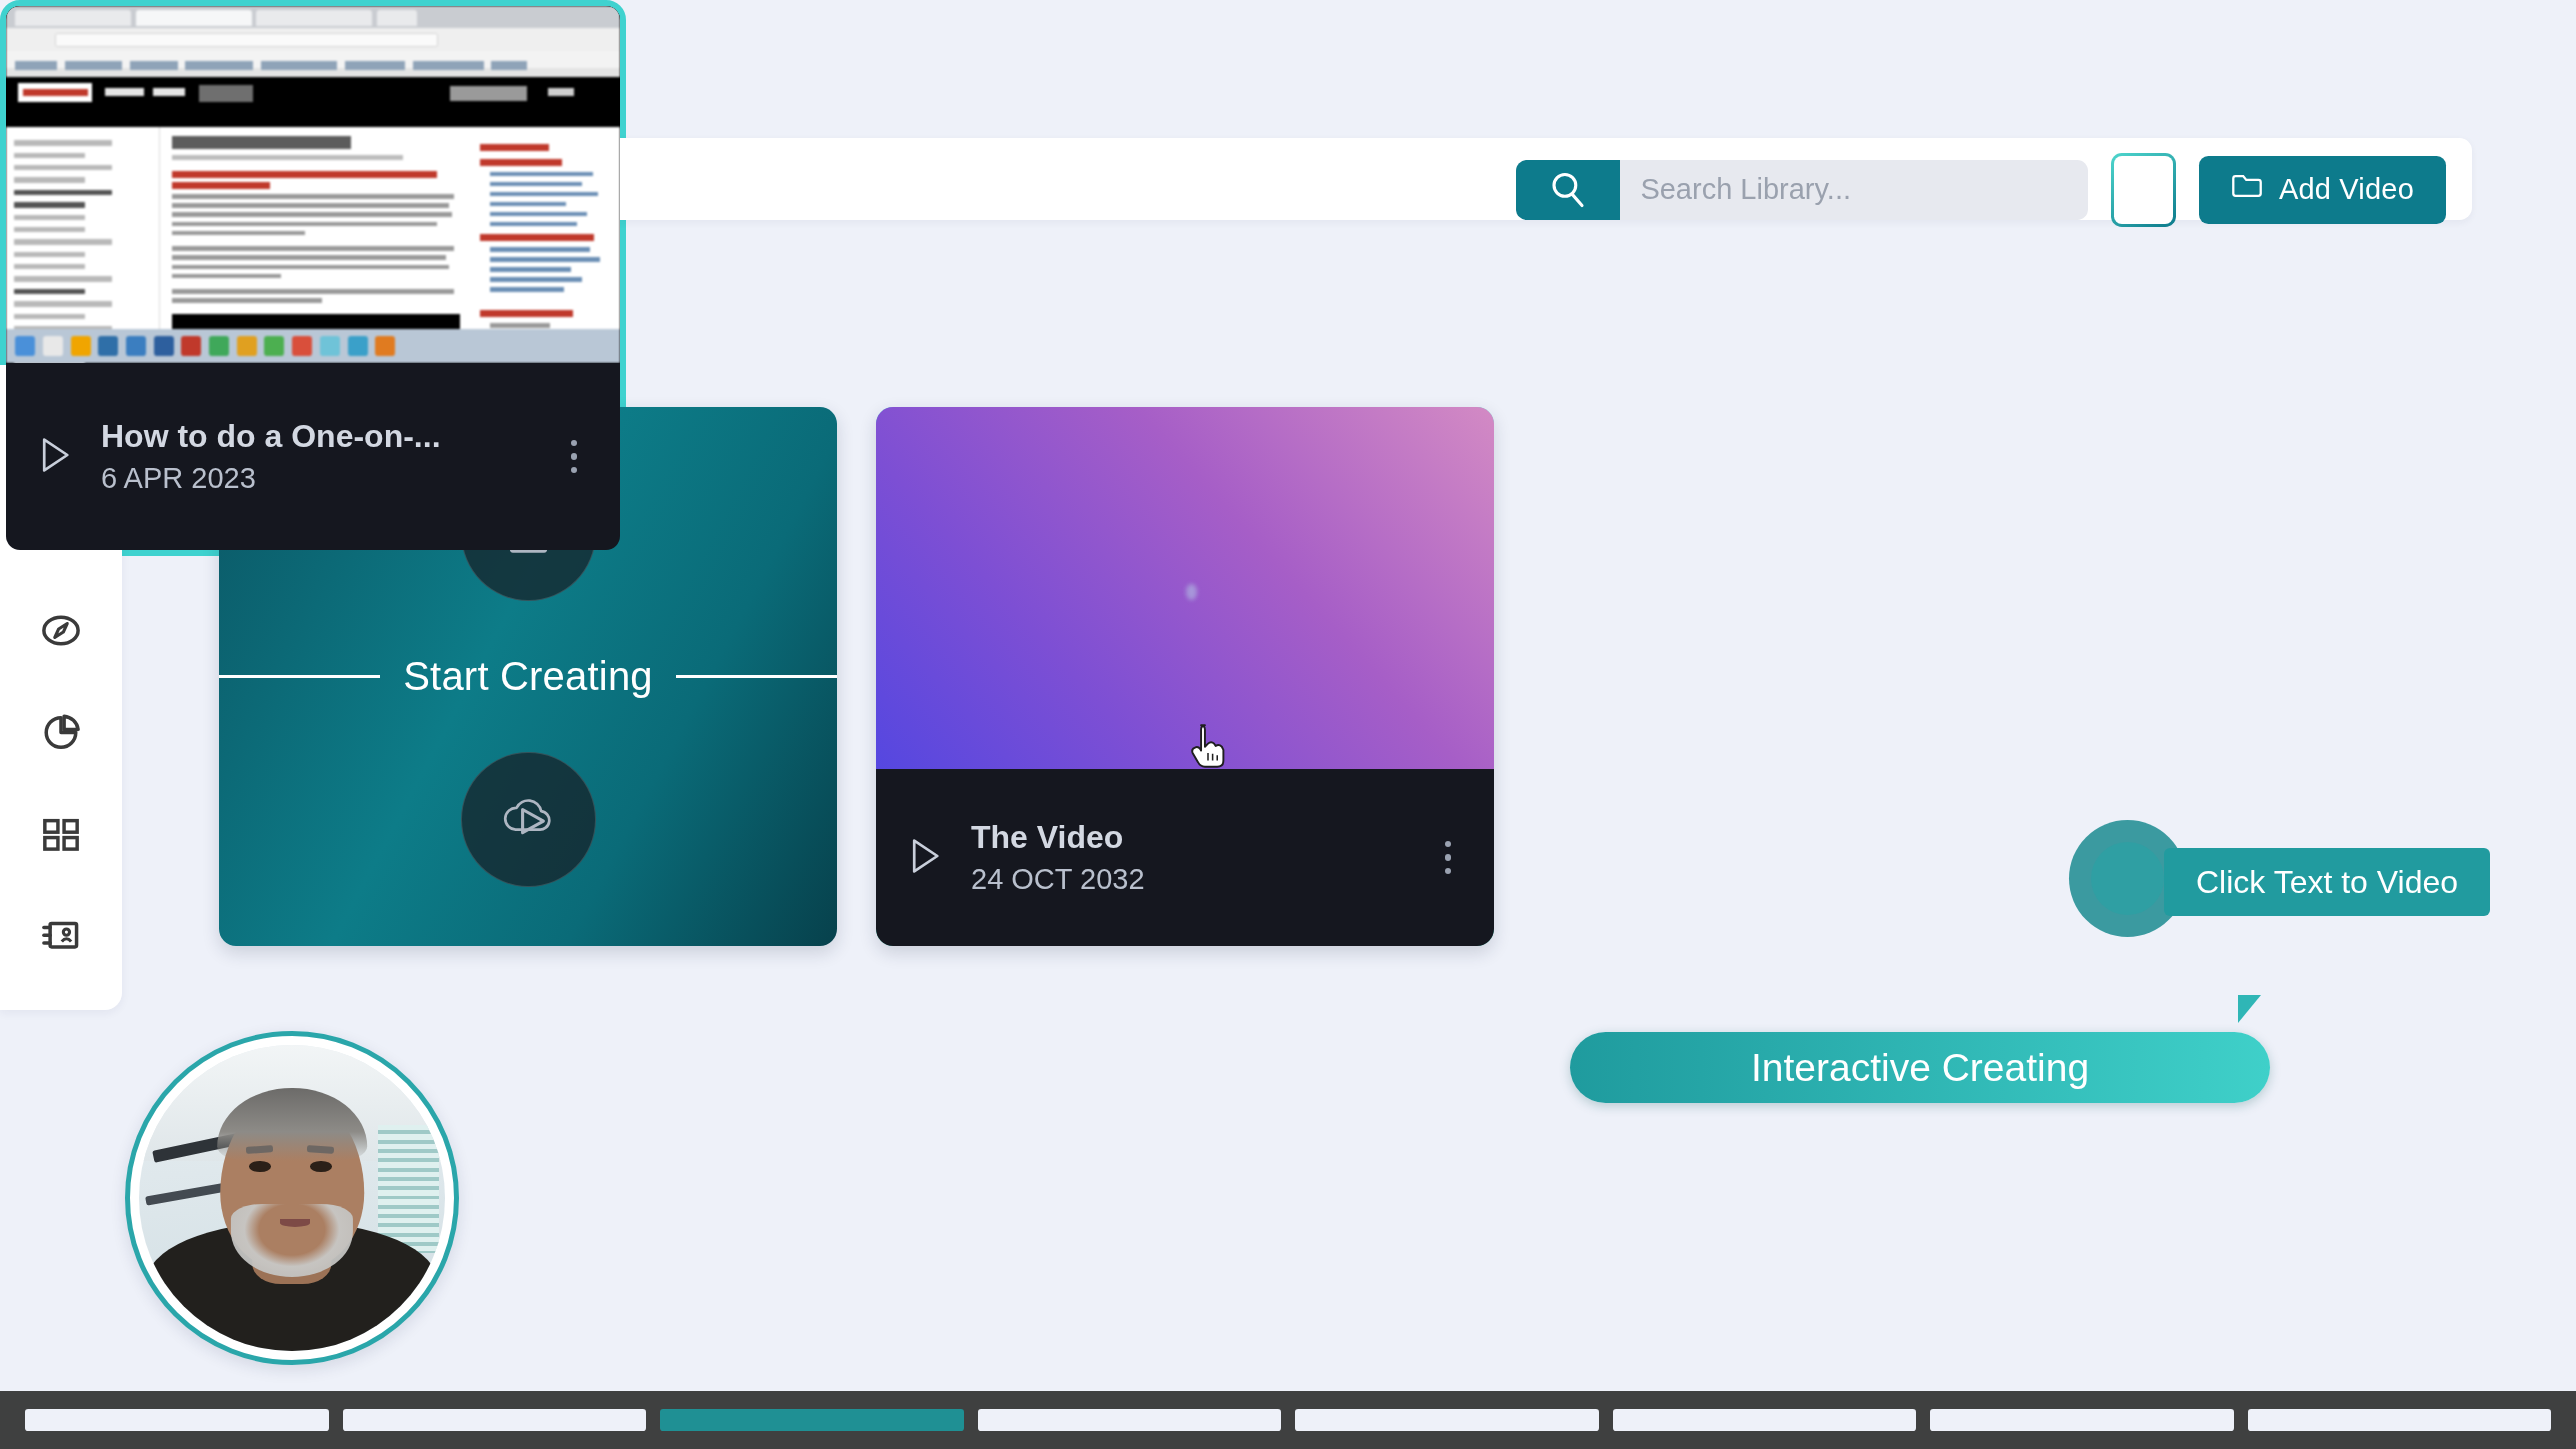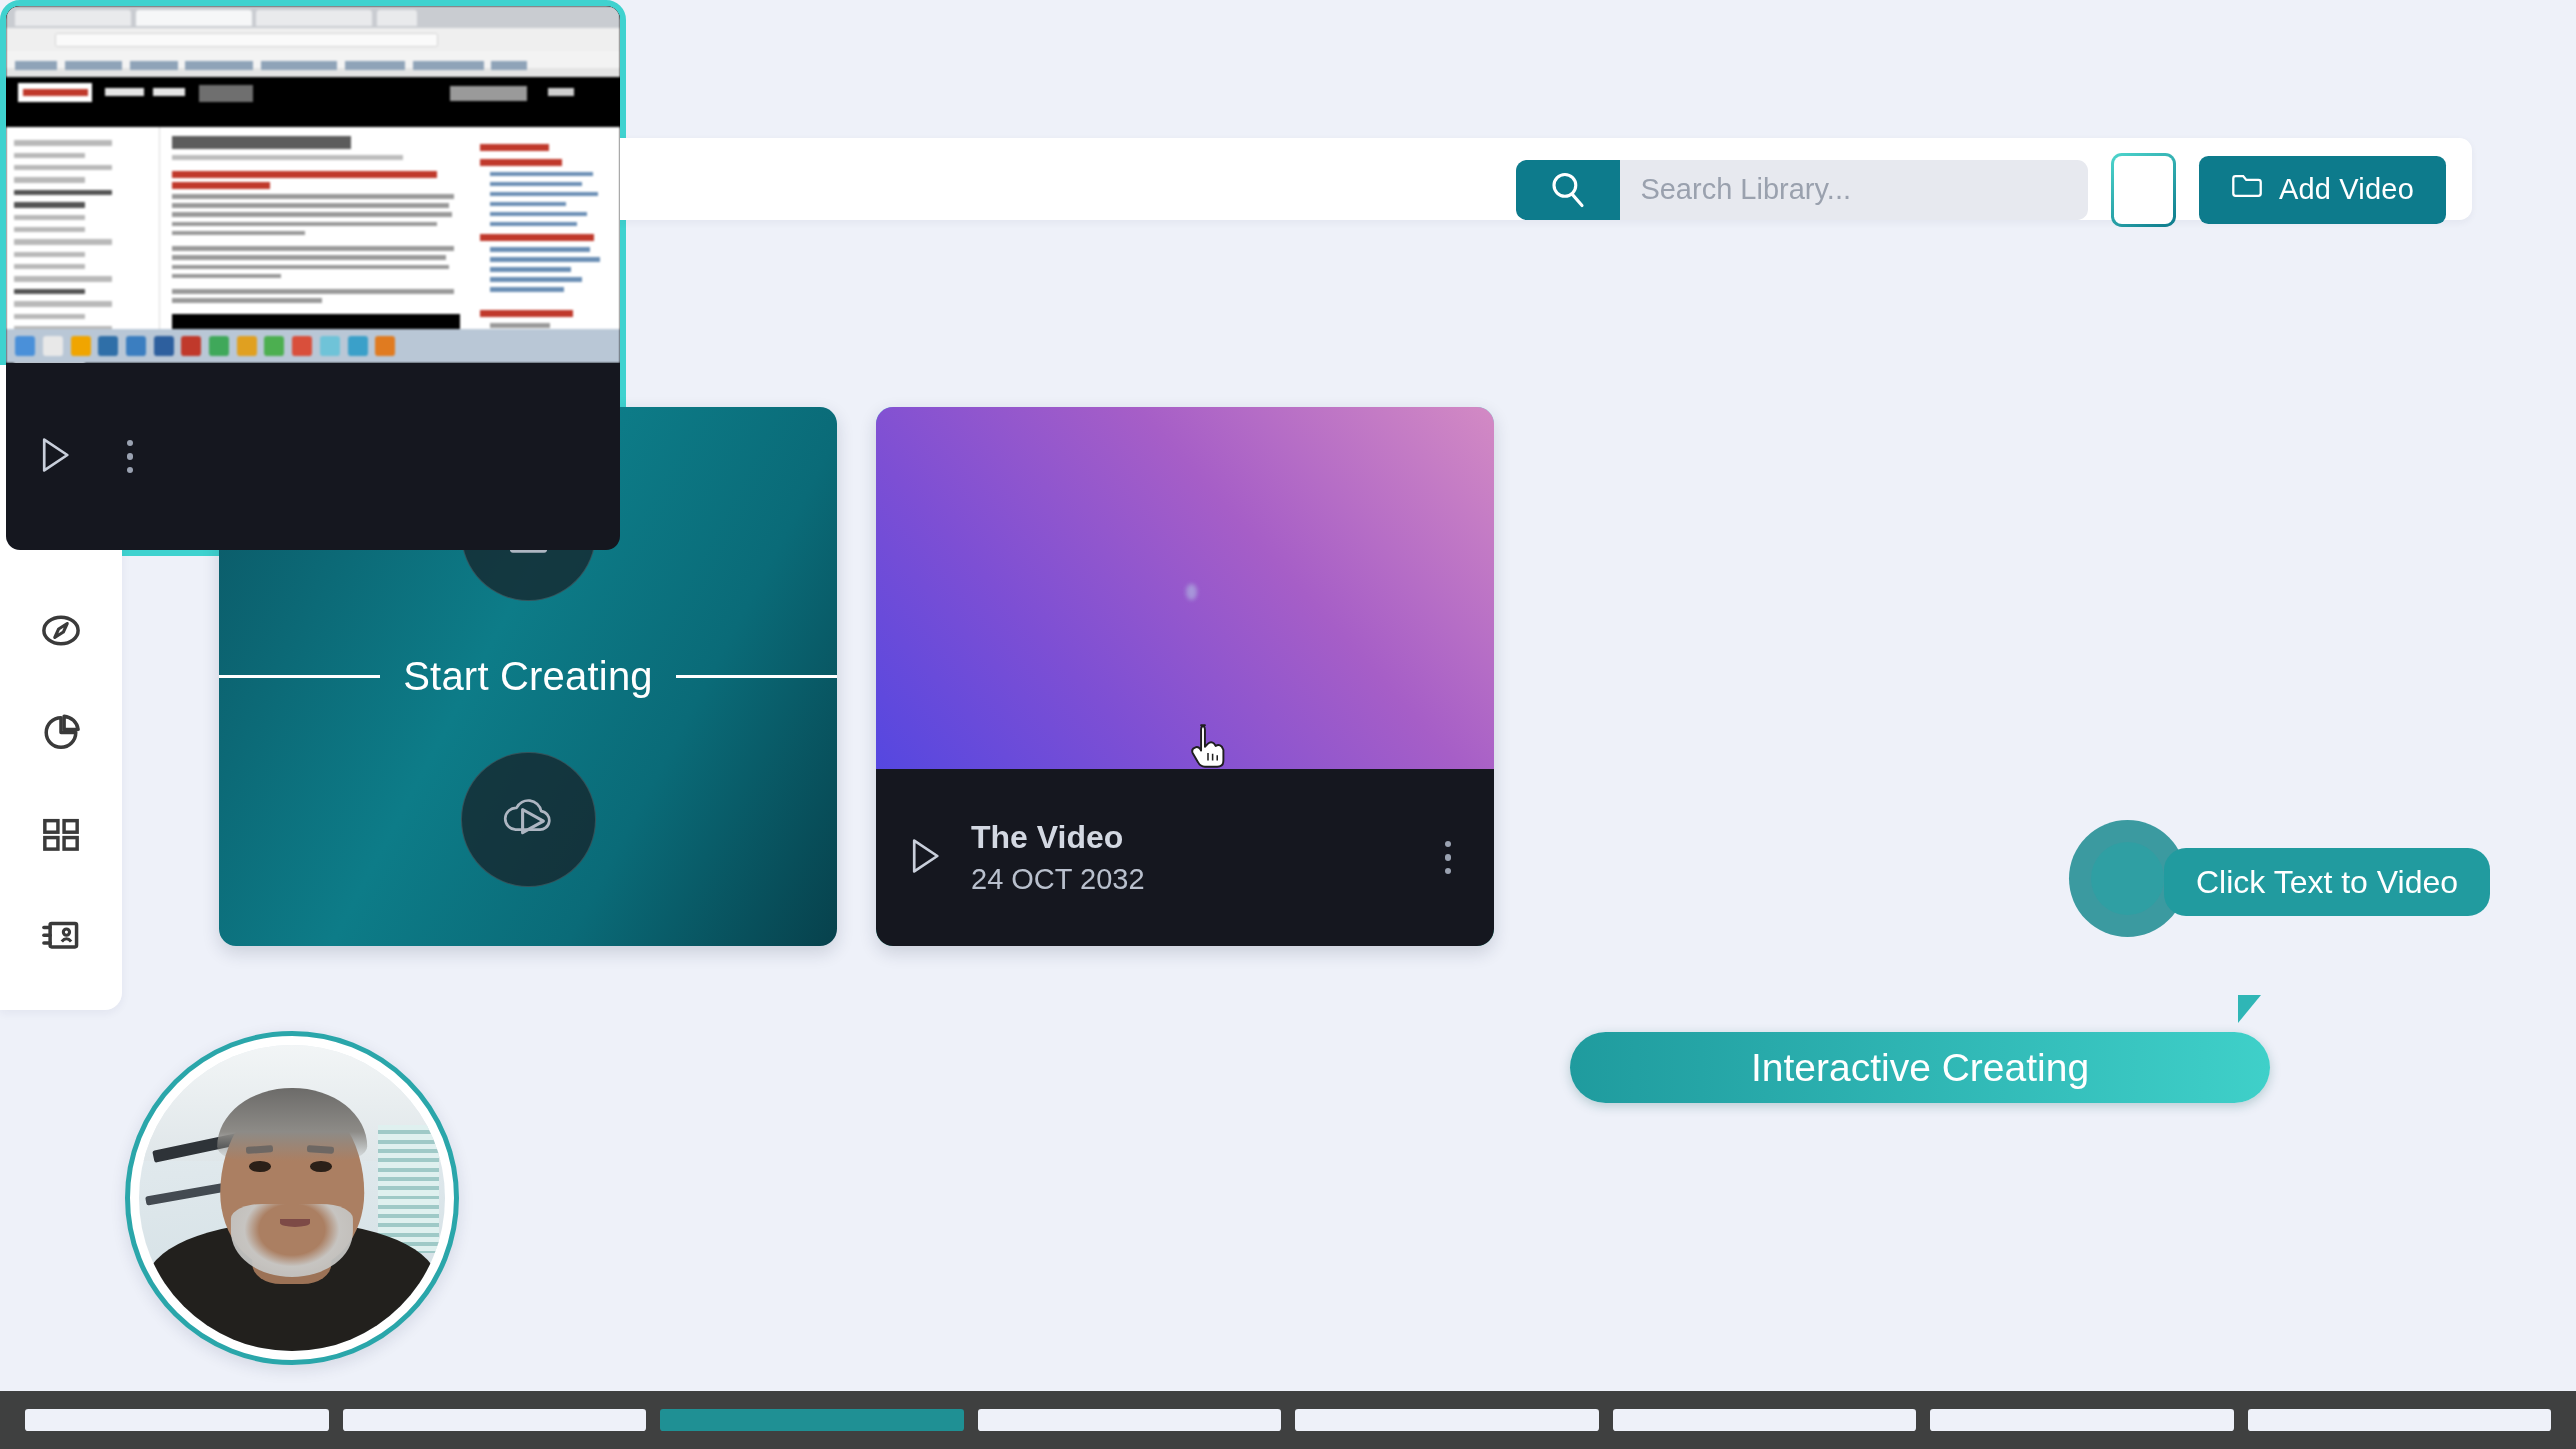--- a/index.html
+++ b/index.html
@@ -214,21 +214,21 @@
     display:flex; align-items:center; justify-content:center;
   }
   .pulse-inner {
     width: 73px; height: 73px; border-radius:50%;
     background: #2f9fa3;
   }
   .tip-text {
     position:absolute; left: 2164px; top: 848px;
     height: 68px; padding: 0 32px;
     background:#219b9f; color:#fff;
-    border-radius: 22px;
+    border-radius: 6px;
     display:flex; align-items:center;
     font-size: 32px; white-space:nowrap;
   }
 
   
   .pill-ie {
     position:absolute; left: 1570px; top: 1032px;
     width: 700px; height: 71px;
     border-radius: 36px;
     background: linear-gradient(90deg, #1f9b9e 0%, #3fd0c9 100%);
@@ -587,20 +587,24 @@
 
       </div>
     </div>
 
     <div class="card-footer" style="height:187px">
       <span class="play-tri">
         <svg width="34" height="40" viewBox="0 0 44 52" fill="none">
           <path d="M8 6 L38 26 L8 46 Z" stroke="#c9cfdb" stroke-width="3.5" fill="none" stroke-linejoin="round"></path>
         </svg>
       </span>
+      <div class="meta">
+        <div class="meta-title">How to do a One-on-...</div>
+        <div class="meta-date">6 APR 2023</div>
+      </div>
       <div class="kebab">
         <span></span>
           <span></span>
           <span></span>
       </div>
     </div>
   </div>
 
   <div class="pulse-outer">
     <div class="pulse-inner"></div>

